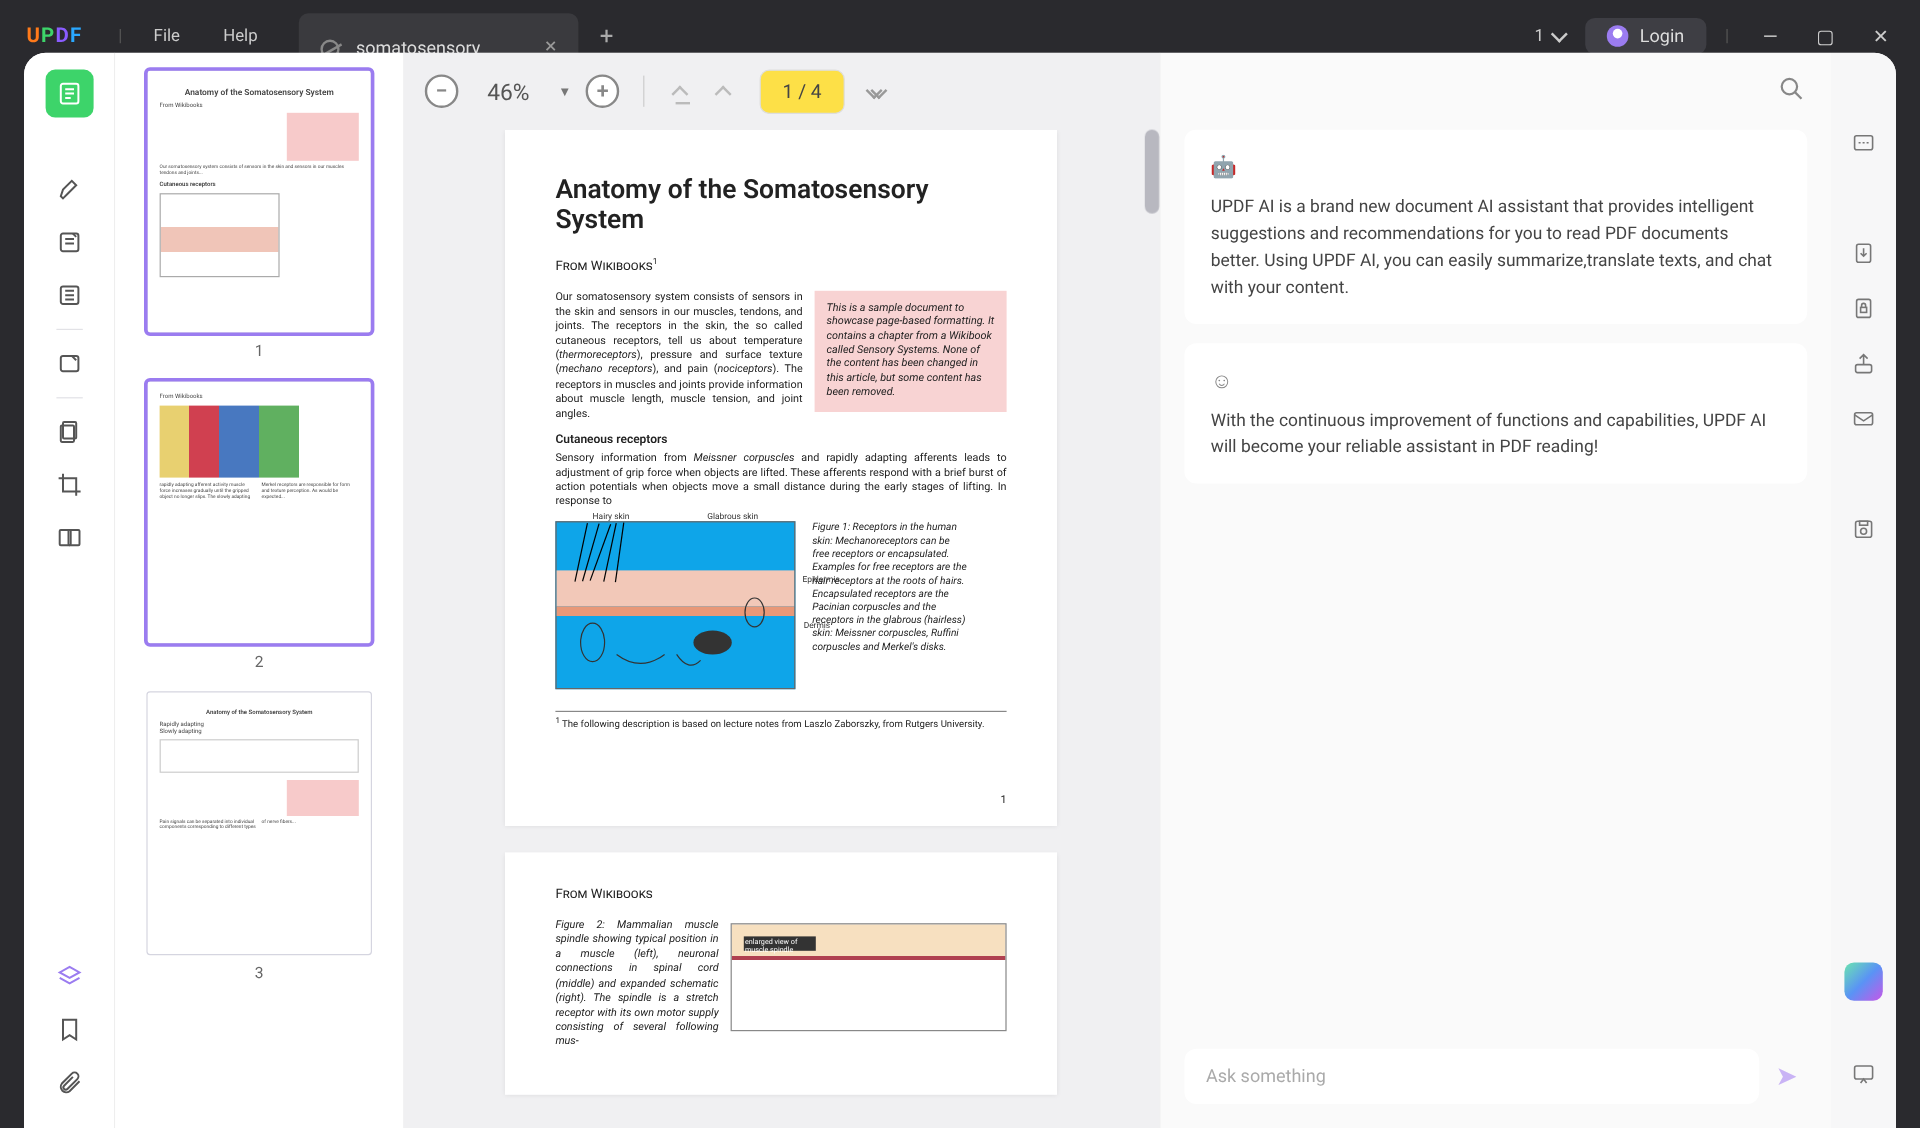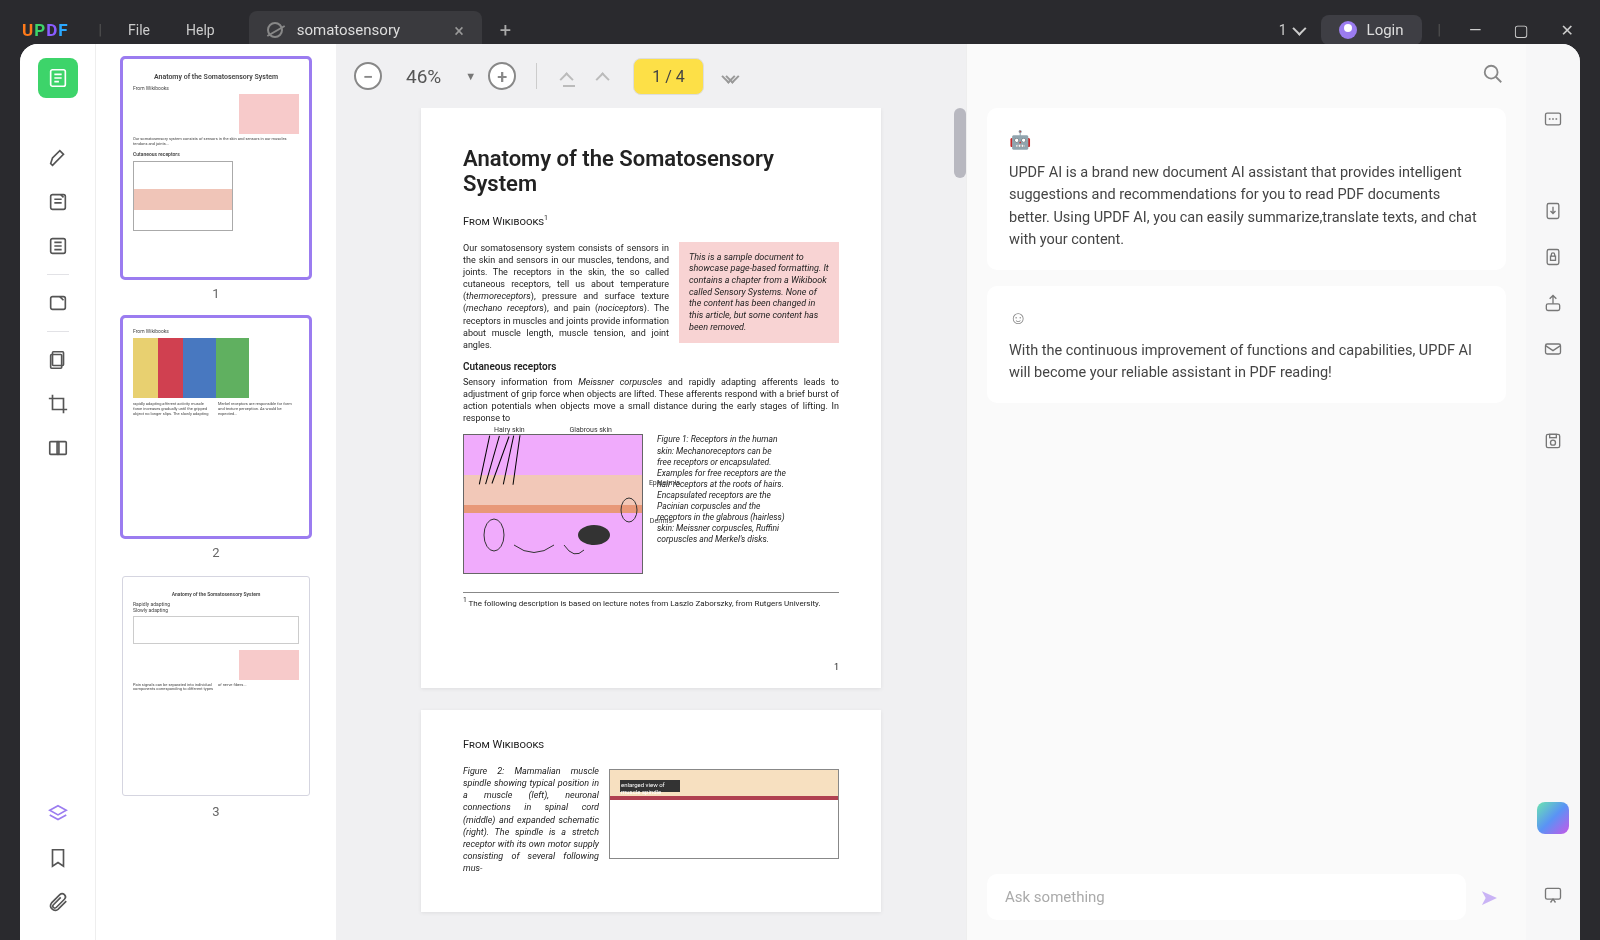--- a/index.html
+++ b/index.html
@@ -4,21 +4,21 @@
 <style>
 * { margin:0; padding:0; box-sizing:border-box; font-family:-apple-system,BlinkMacSystemFont,"Segoe UI",Roboto,sans-serif; }
 body { background:#2a2a2e; width:1600px; height:940px; overflow:hidden; position:relative; }
 
 
 .titlebar { height:60px; background:#2a2a2e; display:flex; align-items:center; color:#ccc; font-size:14px; }
 .logo { padding:0 22px; font-weight:700; font-size:17px; letter-spacing:1px; }
 .logo .u{color:#ff7a1a}.logo .p{color:#3dd46a}.logo .d{color:#8a5cff}.logo .f{color:#2aa8ff}
 .titlebar .sep{color:#555;margin:0 8px}
 .menu-item{padding:0 18px;cursor:pointer}
-.tab { display:flex; align-items:center; background:#3a3a3e; height:38px; padding:0 18px; border-radius:8px 8px 0 0; margin-left:16px; gap:14px;}
+.tab { display:flex; align-items:flex-end; background:#3a3a3e; height:38px; padding:0 18px; border-radius:8px 8px 0 0; margin-left:16px; gap:14px;}
 .tab-icon{width:16px;height:16px;border:2px solid #888;border-radius:50%;position:relative}
 .tab-icon::after{content:'';position:absolute;width:20px;height:2px;background:#888;top:6px;left:-3px;transform:rotate(-30deg)}
 .tab-title{color:#ddd;font-size:15px}
 .tab-close{color:#999;font-size:18px;cursor:pointer;margin-left:40px}
 .tab-add{color:#aaa;font-size:20px;margin-left:18px;cursor:pointer}
 .titlebar-right{margin-left:auto;display:flex;align-items:center;gap:8px;padding-right:14px}
 .credits{color:#ccc;font-size:14px;padding:0 10px;display:flex;align-items:center;gap:6px}
 .login-btn{background:#3e3e44;border-radius:8px;padding:6px 18px;display:flex;align-items:center;gap:10px;color:#ddd;font-size:15px;cursor:pointer}
 .avatar{width:18px;height:18px;background:#9b7cf0;border-radius:50%;position:relative}
 .avatar::after{content:'';position:absolute;width:8px;height:8px;background:#fff;border-radius:50%;top:3px;left:5px}
@@ -60,21 +60,21 @@
 .canvas{flex:1;overflow-y:auto;padding:0 22px 22px}
 .page{width:460px;min-height:580px;background:#fff;margin:0 auto 22px;padding:38px 42px;box-shadow:0 1px 4px rgba(0,0,0,.08);font-family:Georgia,serif;color:#222;position:relative}
 .page h1{font-size:22px;font-weight:600;margin-bottom:18px}
 .page .from{font-variant:small-caps;font-size:11px;margin-bottom:14px}
 .page .from sup{font-size:7px}
 .page .body{font-size:9px;text-align:justify;line-height:1.35}
 .page .pinkbox{float:right;width:160px;background:#f8d3d3;padding:10px;margin:0 0 6px 10px;font-style:italic;font-size:9px;line-height:1.3}
 .page .sub{font-weight:600;font-size:10px;margin:10px 0 4px}
 .page .figrow{display:flex;gap:14px;margin-top:10px}
 .page .figcap{font-size:8.5px;font-style:italic;width:130px;line-height:1.3}
-.page .dia{width:180px;height:140px;border:1px solid #666;position:relative;background:#f0abfc}
+.page .dia{width:200px;height:140px;border:1px solid #666;position:relative;background:#0ea5e9}
 .page .dia .layer1{position:absolute;top:40px;left:0;right:0;height:30px;background:#f2c8b8}
 .page .dia .layer2{position:absolute;top:70px;left:0;right:0;height:8px;background:#e89878}
 .page .dia .hair{position:absolute;top:0;left:20px;width:1px;height:50px;background:#000;transform:rotate(12deg)}
 .page .dia .label{position:absolute;font-size:7px;color:#333}
 .page .fn{font-size:8px;border-top:1px solid #888;padding-top:3px;margin-top:18px}
 .page .pgnum{position:absolute;bottom:16px;right:42px;font-size:9px}
 
 .page2-img{width:230px;height:90px;float:right;margin:4px 0 4px 10px;background:linear-gradient(180deg,#f7e0c0 0 30%,#b04050 30% 34%,#fff 34%);border:1px solid #888;position:relative}
 .page2-img .blk{position:absolute;left:10px;top:10px;width:60px;height:12px;background:#333;color:#fff;font-size:6px;padding:1px}
 

